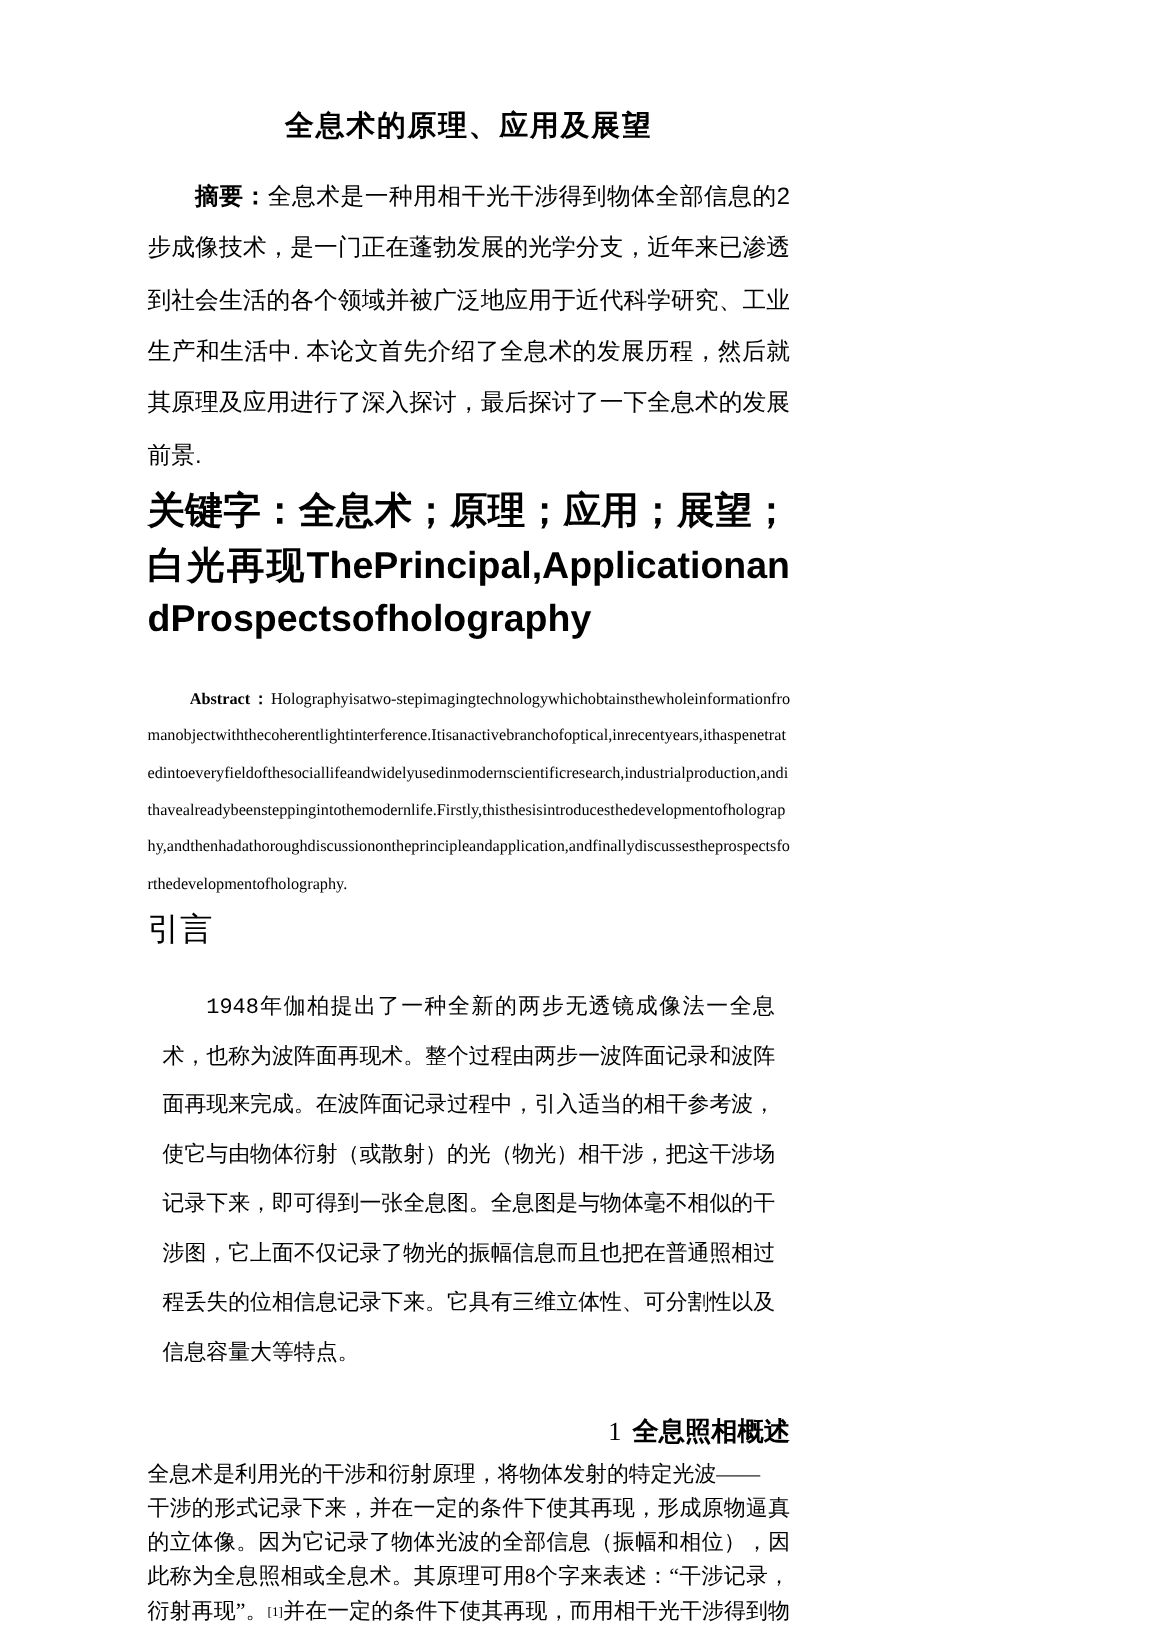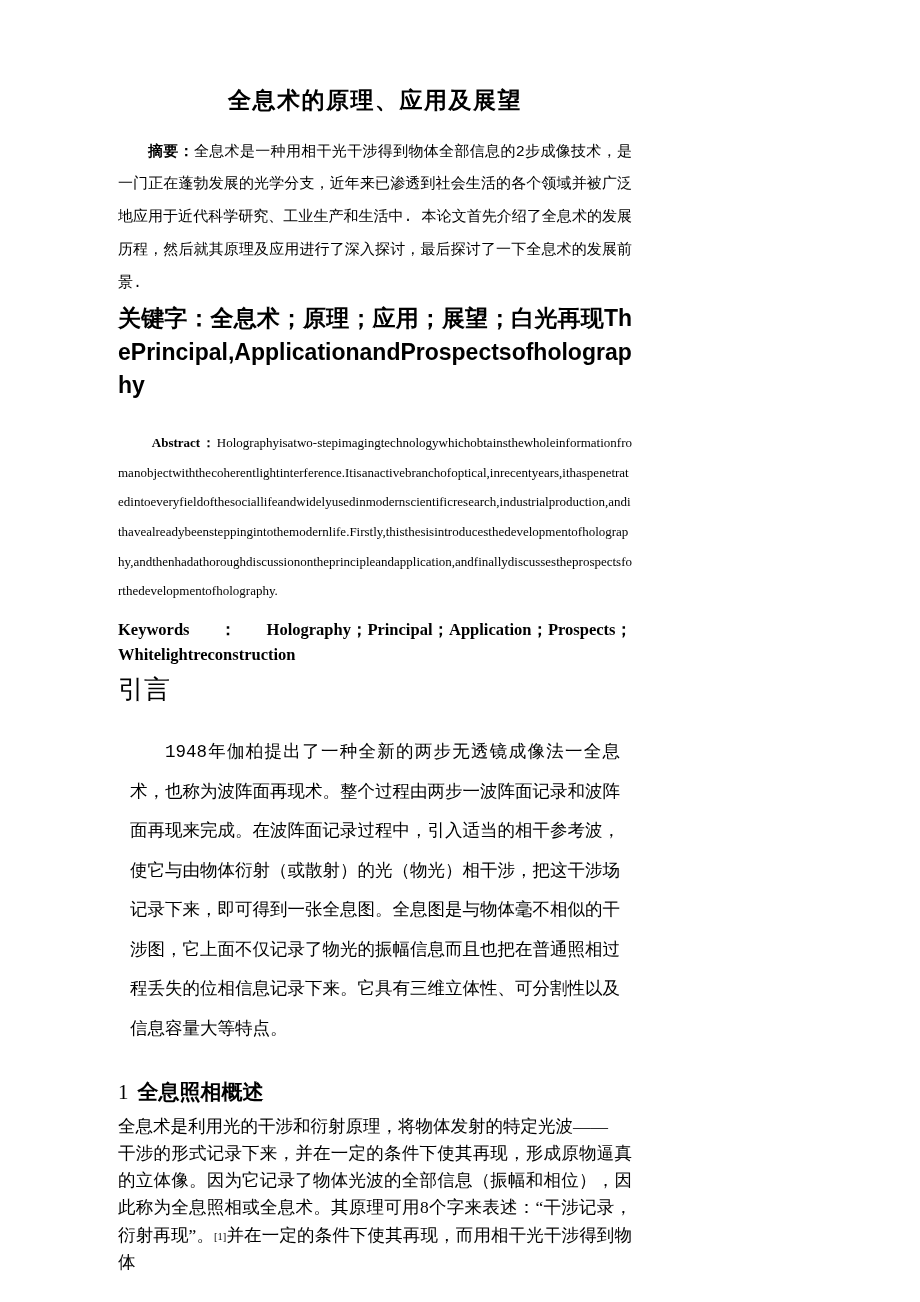--- a/index.html
+++ b/index.html
@@ -35,38 +35,38 @@
     font-weight: bold;
     font-size: 23px;
     letter-spacing: 1.5px;
     line-height: 1.25;
   }
 
   
   .cn-abstract {
     margin: 0;
     padding-top: 22px;
-    font-family: Liberation Mono, monospace;
-    font-size: 15px;
+    font-family: Liberation Sans, sans-serif;
+    font-size: 19px;
     line-height: 2.18;
     text-align: justify;
     text-justify: inter-ideograph;
     text-indent: 2em;
   }
   .cn-abstract .lbl {
     font-weight: bold;
   }
 
   
   .cn-keywords {
     margin: 0;
     padding-top: 2px;
     font-family: "Liberation Sans", "DejaVu Sans", sans-serif;
     font-weight: bold;
-    font-size: 23px;
+    font-size: 30px;
     line-height: 1.45;
     text-align: justify;
     word-break: break-all;
   }
 
   
   .en-abstract {
     margin: 0;
     padding-top: 26px;
     font-family: "Liberation Serif", "DejaVu Serif", serif;
@@ -101,20 +101,21 @@
     font-size: 26px;
     line-height: 1.45;
   }
   .h-section {
     margin: 0;
     padding-top: 14px;
     font-size: 21px;
     line-height: 1.5;
     font-family: "Liberation Serif", "DejaVu Serif", serif;
     font-weight: normal;
+    text-align: right;
   }
   .h-section .num {
     font-family: "Liberation Serif", "DejaVu Serif", serif;
     font-weight: normal;
   }
   .h-section .cn {
     font-family: "Liberation Sans", "DejaVu Sans", sans-serif;
     font-weight: bold;
     margin-left: 9px;
   }
@@ -160,21 +161,20 @@
   <p class="cn-abstract">
     <span class="lbl">摘要：</span><span>全息术是一种用相干光干涉得到物体全部信息的2步成像技术，是一门正在蓬勃发展的光学分支，近年来已渗透到社会生活的各个领域并被广泛地应用于近代科学研究、工业生产和生活中. 本论文首先介绍了全息术的发展历程，然后就其原理及应用进行了深入探讨，最后探讨了一下全息术的发展前景.</span>
   </p>
 
   <p class="cn-keywords">关键字：全息术；原理；应用；展望；白光再现ThePrincipal,ApplicationandProspectsofholography</p>
 
   <p class="en-abstract">
     <span class="lbl">Abstract：</span><span>Holographyisatwo-stepimagingtechnologywhichobtainsthewholeinformationfromanobjectwiththecoherentlightinterference.Itisanactivebranchofoptical,inrecentyears,ithaspenetratedintoeveryfieldofthesociallifeandwidelyusedinmodernscientificresearch,industrialproduction,andithavealreadybeensteppingintothemodernlife.Firstly,thisthesisintroducesthedevelopmentofholography,andthenhadathoroughdiscussionontheprincipleandapplication,andfinallydiscussestheprospectsforthedevelopmentofholography.</span>
   </p>
 
-  <p class="en-keywords">Keywords：Holography；Principal；Application；Prospects；Whitelightreconstruction</p>
 
   <h2 class="h-intro">引言</h2>
 
   <p class="body-para">1948年伽柏提出了一种全新的两步无透镜成像法一全息术，也称为波阵面再现术。整个过程由两步一波阵面记录和波阵面再现来完成。在波阵面记录过程中，引入适当的相干参考波，使它与由物体衍射（或散射）的光（物光）相干涉，把这干涉场记录下来，即可得到一张全息图。全息图是与物体毫不相似的干涉图，它上面不仅记录了物光的振幅信息而且也把在普通照相过程丢失的位相信息记录下来。它具有三维立体性、可分割性以及信息容量大等特点。</p>
 
   <h2 class="h-section">
     <span class="num">1</span><span class="cn">全息照相概述</span>
   </h2>
 
   <p class="tight-para">

